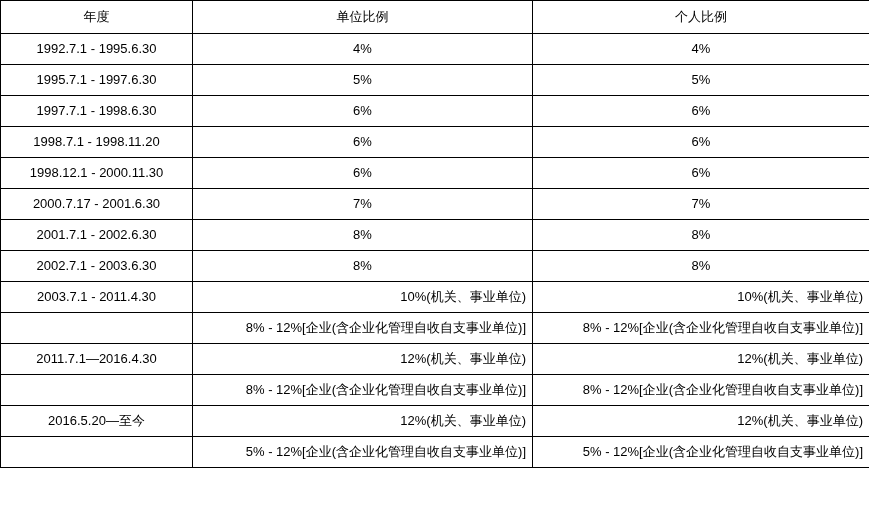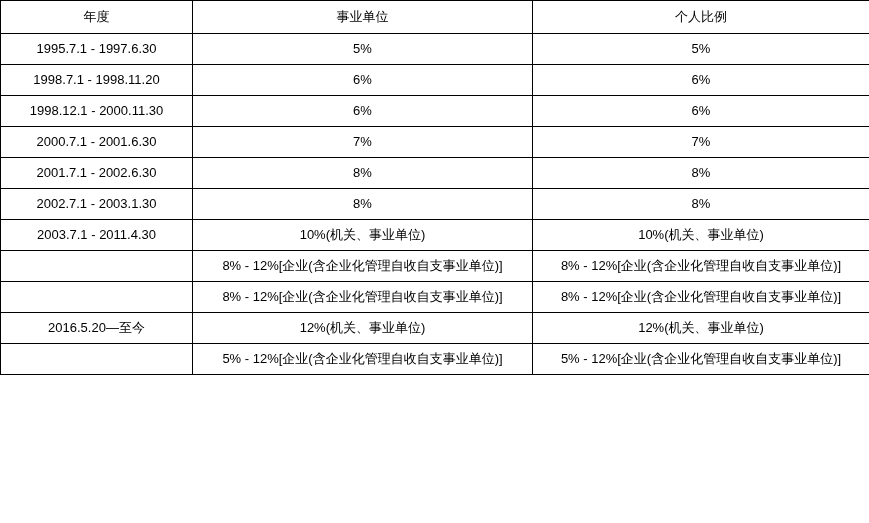--- a/index.html
+++ b/index.html
@@ -41,84 +41,99 @@
     padding: 2px 6px;
     vertical-align: middle;
     white-space: nowrap;
     overflow: hidden;
   }
   table.rate-table tr.header-row td {
     text-align: center;
     height: 33px;
   }
   td.c-center { text-align: center; }
-  td.c-left { text-align: center; }
+  td.c-left { text-align: right; }
   
   table.rate-table tr td:first-child { border-left: 1px solid #000000; }
   td.empty-label { text-align: center; }
 </style>
 </head>
 <body>
 
 <div class="sheet">
   <table class="rate-table">
     <colgroup>
       <col class="c0">
         <col class="c1">
         <col class="c2">
     </colgroup>
     <tbody>
       <tr class="header-row">
         <td>年度</td>
-        <td>事业单位</td>
+        <td>单位比例</td>
         <td>个人比例</td>
       </tr>
 
       <tr>
+        <td class="c-center">1992.7.1 - 1995.6.30</td>
+        <td class="c-center">4%</td>
+        <td class="c-center">4%</td>
+      </tr>
+      <tr>
         <td class="c-center">1995.7.1 - 1997.6.30</td>
         <td class="c-center">5%</td>
         <td class="c-center">5%</td>
+      </tr>
+      <tr>
+        <td class="c-center">1997.7.1 - 1998.6.30</td>
+        <td class="c-center">6%</td>
+        <td class="c-center">6%</td>
       </tr>
       <tr>
         <td class="c-center">1998.7.1 - 1998.11.20</td>
         <td class="c-center">6%</td>
         <td class="c-center">6%</td>
       </tr>
       <tr>
         <td class="c-center">1998.12.1 - 2000.11.30</td>
         <td class="c-center">6%</td>
         <td class="c-center">6%</td>
       </tr>
       <tr>
-        <td class="c-center">2000.7.1 - 2001.6.30</td>
+        <td class="c-center">2000.7.17 - 2001.6.30</td>
         <td class="c-center">7%</td>
         <td class="c-center">7%</td>
       </tr>
       <tr>
         <td class="c-center">2001.7.1 - 2002.6.30</td>
         <td class="c-center">8%</td>
         <td class="c-center">8%</td>
       </tr>
       <tr>
-        <td class="c-center">2002.7.1 - 2003.1.30</td>
+        <td class="c-center">2002.7.1 - 2003.6.30</td>
         <td class="c-center">8%</td>
         <td class="c-center">8%</td>
       </tr>
 
       <tr>
         <td class="c-center">2003.7.1 - 2011.4.30</td>
         <td class="c-left">10%(机关、事业单位)</td>
         <td class="c-left">10%(机关、事业单位)</td>
       </tr>
       <tr>
         <td class="c-center empty-label"></td>
         <td class="c-left">8% - 12%[企业(含企业化管理自收自支事业单位)]</td>
         <td class="c-left">8% - 12%[企业(含企业化管理自收自支事业单位)]</td>
       </tr>
 
+      <tr>
+        <td class="c-center">2011.7.1—2016.4.30</td>
+        <td class="c-left">12%(机关、事业单位)</td>
+        <td class="c-left">12%(机关、事业单位)</td>
+      </tr>
       <tr>
         <td class="c-center empty-label"></td>
         <td class="c-left">8% - 12%[企业(含企业化管理自收自支事业单位)]</td>
         <td class="c-left">8% - 12%[企业(含企业化管理自收自支事业单位)]</td>
       </tr>
 
       <tr>
         <td class="c-center">2016.5.20—至今</td>
         <td class="c-left">12%(机关、事业单位)</td>
         <td class="c-left">12%(机关、事业单位)</td>

